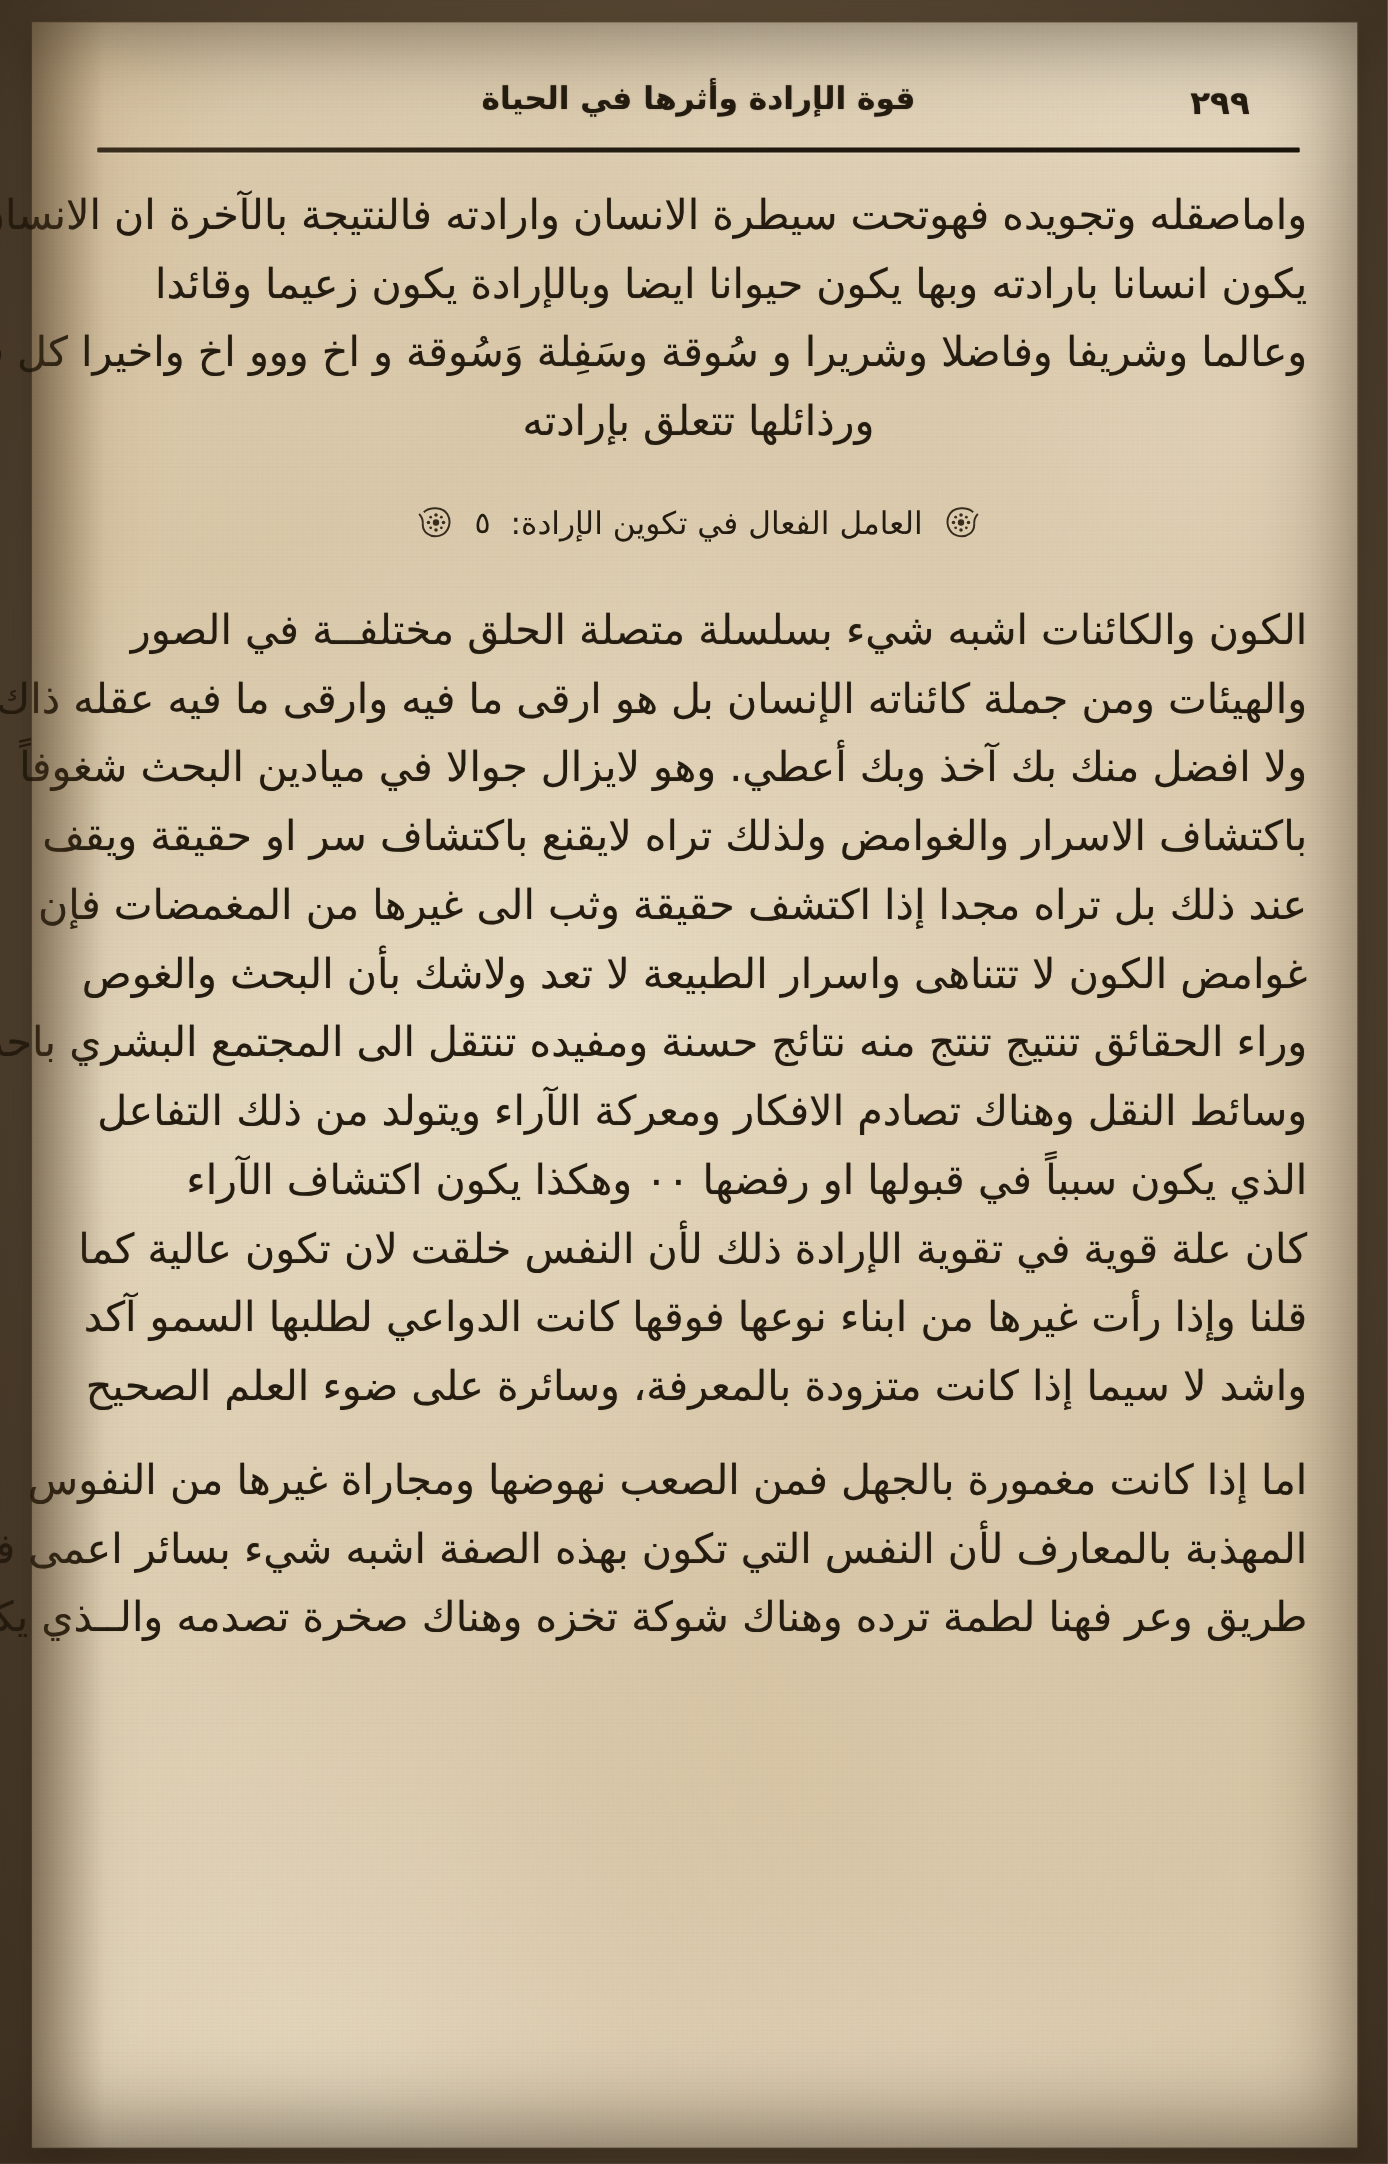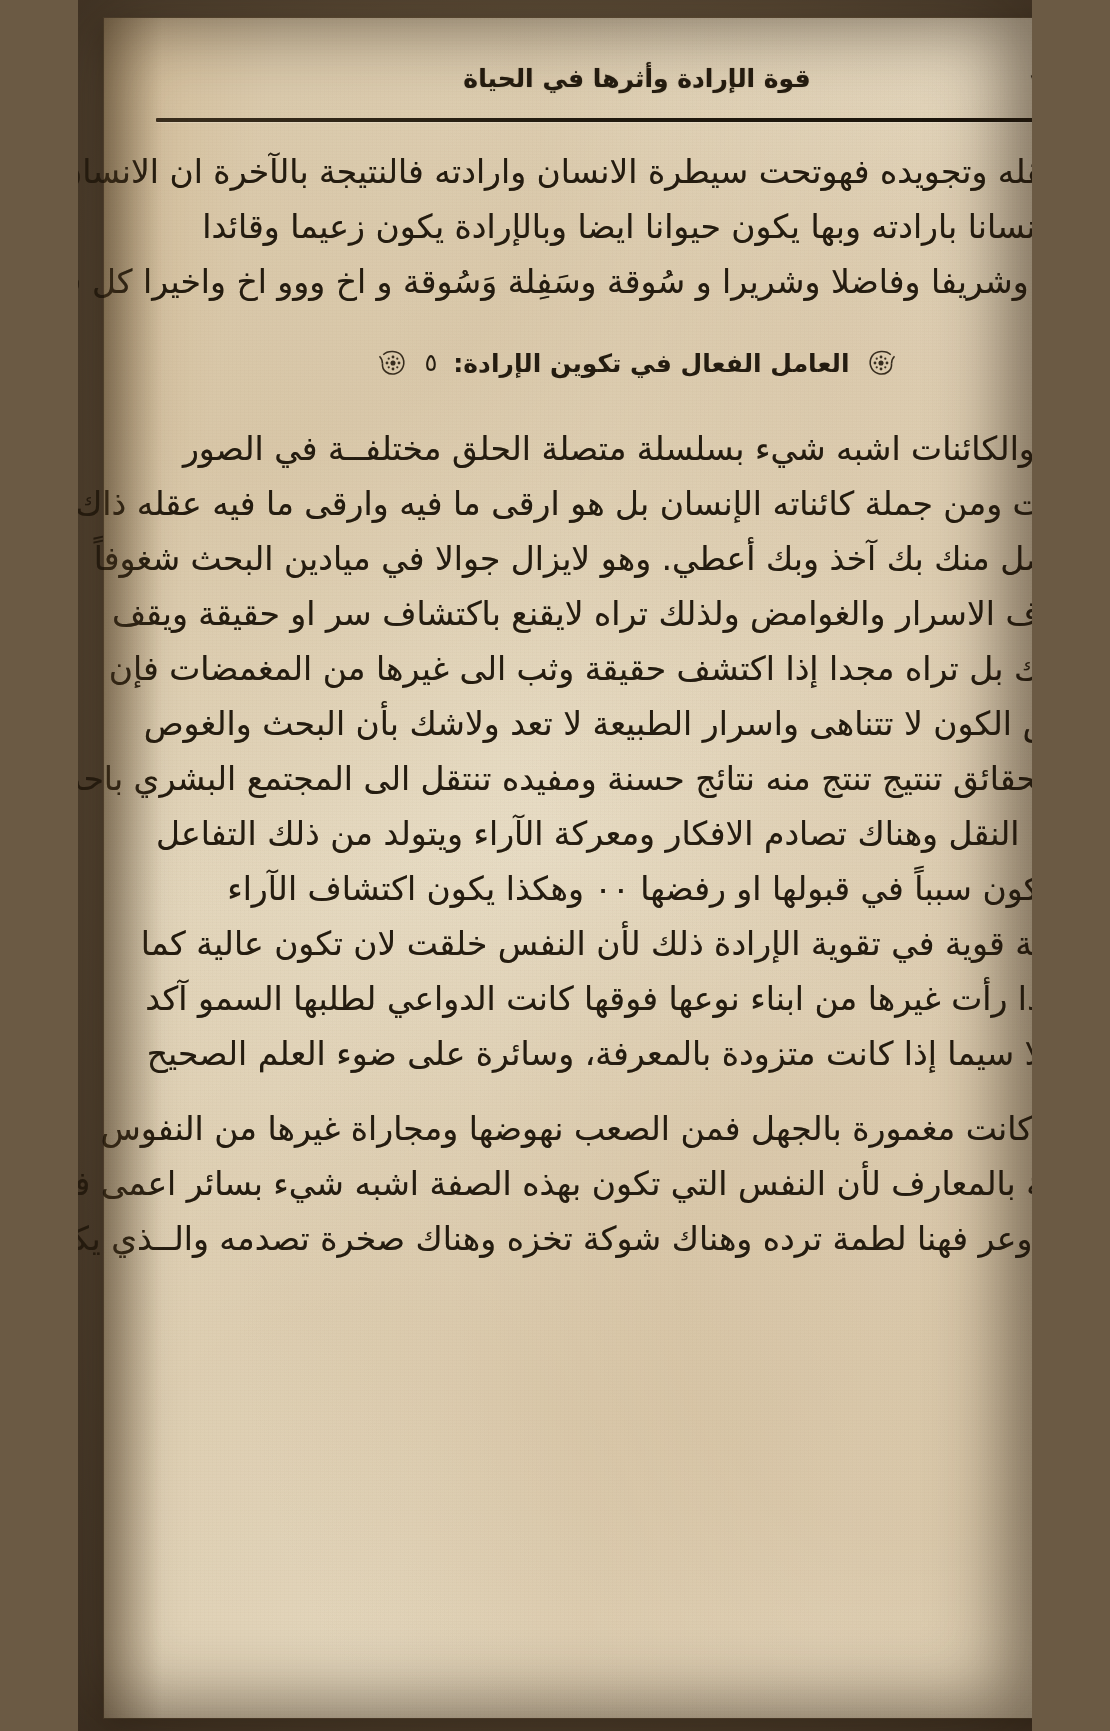--- a/index.html
+++ b/index.html
@@ -5,21 +5,21 @@
 <style>
   html, body {
     margin: 0;
     padding: 0;
     background: #6b5a44;
   }
 
   
   #scan-frame {
     position: relative;
-    width: 954px;
+    width: 1110px;
     height: 1731px;
     margin: 0 auto;
     background:
       radial-gradient(ellipse at 50% 40%, #8d7a5e 0%, #6f5e47 55%, #4e4132 100%);
     overflow: hidden;
     font-family: "DejaVu Sans", "Liberation Sans", sans-serif;
   }
 
   
   #scan-frame::after {
@@ -155,21 +155,21 @@
     gap: 16px;
     margin: 30px 0 34px 0;
     height: 48px;
   }
   .section-head .num {
     font-size: 24px;
     color: #241c10;
   }
   .section-head .title {
     font-size: 25px;
-    font-weight: 700;
+    font-weight: 400;
     color: #241c10;
     white-space: nowrap;
     letter-spacing: -.2px;
   }
   .rosette {
     width: 30px;
     height: 30px;
     flex: 0 0 auto;
     opacity: .92;
   }
@@ -195,20 +195,23 @@
 
       <div class="para">
         <span class="ln stretch">
           <span>واماصقله وتجويده فهوتحت سيطرة الانسان وارادته فالنتيجة بالآخرة ان الانسان</span>
         </span>
         <span class="ln stretch">
           <span>يكون انسانا بارادته وبها يكون حيوانا ايضا وبالإرادة يكون زعيما وقائدا</span>
         </span>
         <span class="ln">
           <span>وعالما وشريفا وفاضلا وشريرا و سُوقة وسَفِلة وَسُوقة و اخ ووو اخ واخيرا كل فضائل النفس</span>
+        </span>
+        <span class="ln center">
+          <span>ورذائلها تتعلق بإرادته</span>
         </span>
       </div>
 
       <div class="section-head">
 
         <svg class="rosette" viewBox="0 0 40 40">
           <g fill="none" stroke="#2a2013" stroke-width="2.1">
             <path d="M33 9 C27 3, 13 3, 8 11 C3 19, 6 31, 16 34 C26 37, 35 30, 34 21"></path>
             <path d="M34 21 C34 17, 36 13, 38 11"></path>
           </g>

